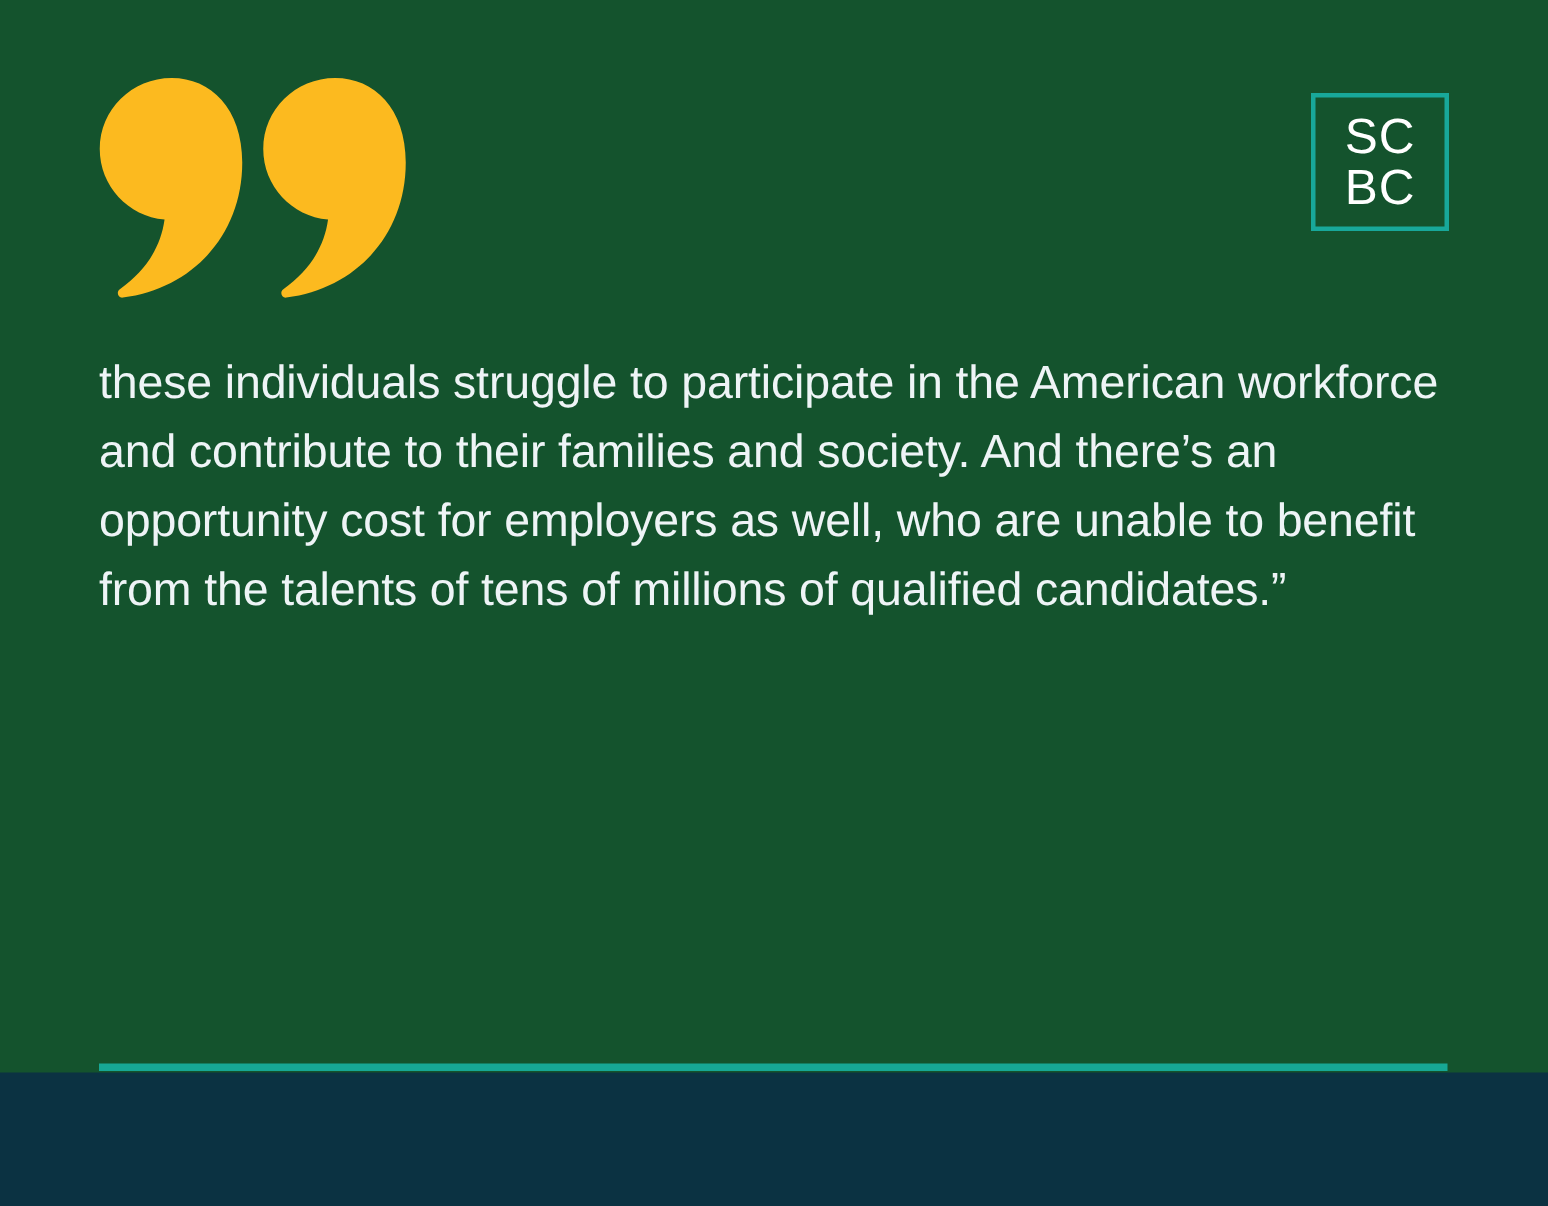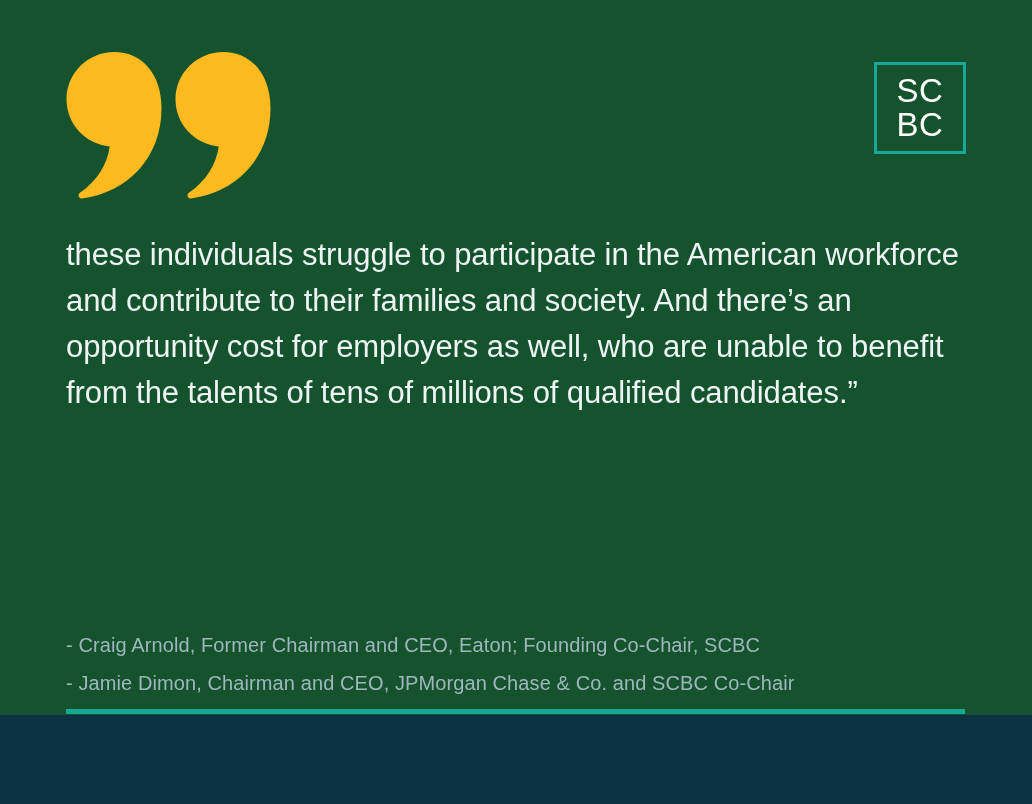--- a/index.html
+++ b/index.html
@@ -129,20 +129,16 @@
 
   <div id="logo">
     <span class="logo-line">SC</span>
     <span class="logo-line">BC</span>
   </div>
 
   <div id="quote-body">
     <span id="quote-text">these individuals struggle to participate in the American workforce and contribute to their families and society. And there’s an opportunity cost for employers as well, who are unable to benefit from the talents of tens of millions of qualified candidates.”</span>
   </div>
 
-  <div id="attribution">
-    <div class="attrib-line">-  Craig Arnold, Former Chairman and CEO, Eaton; Founding Co-Chair, SCBC</div>
-    <div class="attrib-line">-  Jamie Dimon, Chairman and CEO, JPMorgan Chase &amp; Co. and SCBC Co-Chair</div>
-  </div>
 
   <div id="bottom-rule"></div>
 
 </div>
 
 </body></html>

